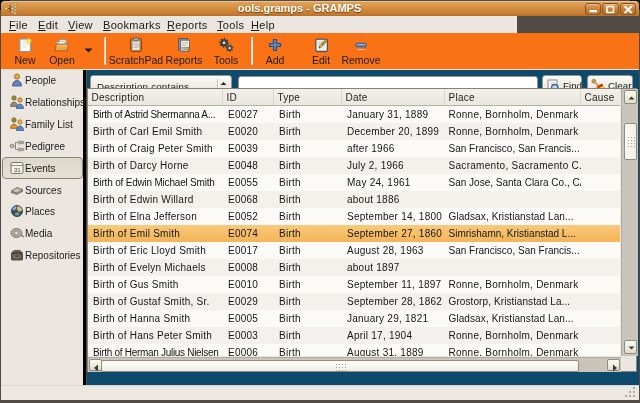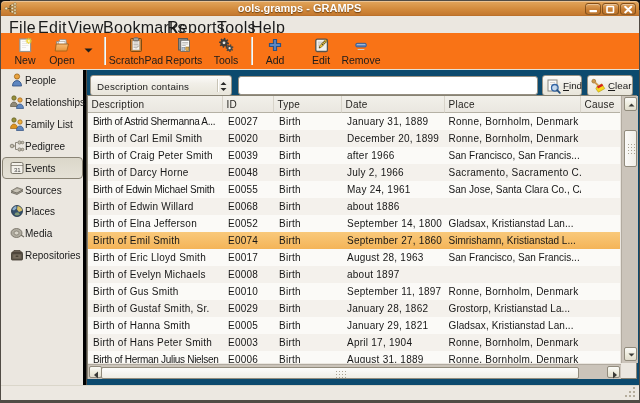--- a/index.html
+++ b/index.html
@@ -5,21 +5,21 @@
 body{background:#504c45;font-family:"Liberation Sans",sans-serif;position:relative}
 .abs{position:absolute}
 #titlebar{left:1px;top:1px;width:638px;height:15px;border-radius:4px 4px 0 0;
  background:linear-gradient(#e2a65d,#d28a3c 55%,#c57a30 90%,#b66d28);
  box-shadow:inset 0 1px 0 rgba(255,255,255,.35)}
 #title{left:0;top:2px;width:599px;text-align:center;font-size:11px;font-weight:bold;color:#fff;
  text-shadow:0 1px 1px rgba(96,55,10,.9)}
 .wbtn svg{display:block}
 .wbtn{position:absolute;top:2.5px;width:16.5px;height:12.5px;border-radius:3.5px;border:1px solid rgba(90,50,8,.6);
  background:linear-gradient(#dfa45f,#c98036 55%,#bb742c);box-shadow:inset 0 1px 0 rgba(255,255,255,.35)}
-#menubar{left:1px;top:16px;width:638px;height:17px;background:#ebe7e0;font-size:16px;letter-spacing:0.3px;color:#1a1a1a}
+#menubar{left:1px;top:16px;width:516px;height:17px;background:#ebe7e0;font-size:11px;letter-spacing:0.3px;color:#1a1a1a}
 #menubar span{position:absolute;top:3px}
 #menubar u,#combo u,.gbtn u{text-decoration:underline;text-underline-offset:1px}
 #toolbar{left:1px;top:33px;width:638px;height:37px;background:#f97316;border-bottom:1px solid #e3e0d5}
 .titem{position:absolute;top:4px;text-align:center;font-size:10.5px;color:#1c1c1c}
 .titem svg{display:block;margin:0 auto 1px}
 .tsep{position:absolute;top:4px;width:1px;height:28px;background:#d5d1c5;box-shadow:1px 0 0 #fbfaf7}
 #sidebar{left:1px;top:70px;width:85px;height:315px;background:#ebe7e0;border-right:3px solid #000000}
 .sitem{position:absolute;left:0;width:100%;height:21.5px;font-size:10px;color:#1a1a1a}
 .sitem svg{position:absolute;left:8px;top:2px}
 .sitem .tx{position:absolute;left:24px;top:5px}
@@ -28,21 +28,21 @@
 #content{left:87px;top:70px;width:552px;height:315px;background:#0c4a6e}
 .gbtn{position:absolute;border:1px solid #9a9486;border-radius:3px;
  background:linear-gradient(#fcfbf9,#f1efe8 40%,#e8e5da);font-size:9.8px;color:#1a1a1a}
 #combo{left:3px;top:5px;width:142px;height:21px}
 #combo .ct{position:absolute;left:6px;top:5px;letter-spacing:0.2px}
 #combo .sp{position:absolute;right:13px;top:3px;bottom:3px;width:1px;background:#c8c4b6;box-shadow:1px 0 0 #fff}
 #entry{position:absolute;left:151px;top:6px;width:300px;height:19px;background:#fff;
  border:1px solid #968f82;border-radius:3px}
 #findbtn{left:455px;top:5px;width:40px;height:21px}
 #clearbtn{left:500px;top:5px;width:46px;height:21px}
-#tframe{position:absolute;left:0;top:25px;width:550px;height:284px;border:1px solid #878273;background:#ebe7e0}
+#tframe{position:absolute;left:0;top:18px;width:550px;height:284px;border:1px solid #878273;background:#ebe7e0}
 #tview{position:absolute;left:0;top:0;width:532px;height:267px;overflow:hidden;background:#fff}
 .hcell{position:absolute;top:0;height:16.5px;background:linear-gradient(#f2f0ea,#eae7e0);
  border-right:1px solid #d8d4ca;border-bottom:1px solid #b5b1a5;font-size:10px;color:#211f1c}
 .hcell span{position:absolute;left:3.5px;top:3px;letter-spacing:0.25px;white-space:nowrap}
 .row{position:absolute;left:0;width:532px;height:17px;font-size:10px;letter-spacing:0.25px;color:#161616;white-space:nowrap}
 .row span{position:absolute;top:3.5px;overflow:hidden}
 .even{background:#fbfaf7}
 .odd{background:#f4f1ec}
 .sel{background:linear-gradient(#f9c97b,#f4b458)}
 .c0{left:5px;width:128px}.c1{left:140px;width:46px}.c2{left:191px;width:62px}
@@ -375,21 +375,21 @@
           <span class="c0">Birth of Gus Smith</span>
           <span class="c1">E0010</span>
           <span class="c2">Birth</span>
           <span class="c3">September 11, 1897</span>
           <span class="c4" style="letter-spacing:0.25px">Ronne, Bornholm, Denmark</span>
         </div>
 <div class="row odd" style="top:203.5px">
           <span class="c0">Birth of Gustaf Smith, Sr.</span>
           <span class="c1">E0029</span>
           <span class="c2">Birth</span>
-          <span class="c3">January 28, 1862</span>
+          <span class="c3">September 28, 1862</span>
           <span class="c4" style="letter-spacing:0.1px">Grostorp, Kristianstad La...</span>
         </div>
 <div class="row even" style="top:220.5px">
           <span class="c0">Birth of Hanna Smith</span>
           <span class="c1">E0005</span>
           <span class="c2">Birth</span>
           <span class="c3">January 29, 1821</span>
           <span class="c4" style="letter-spacing:0.1px">Gladsax, Kristianstad Lan...</span>
         </div>
 <div class="row odd" style="top:237.5px">

